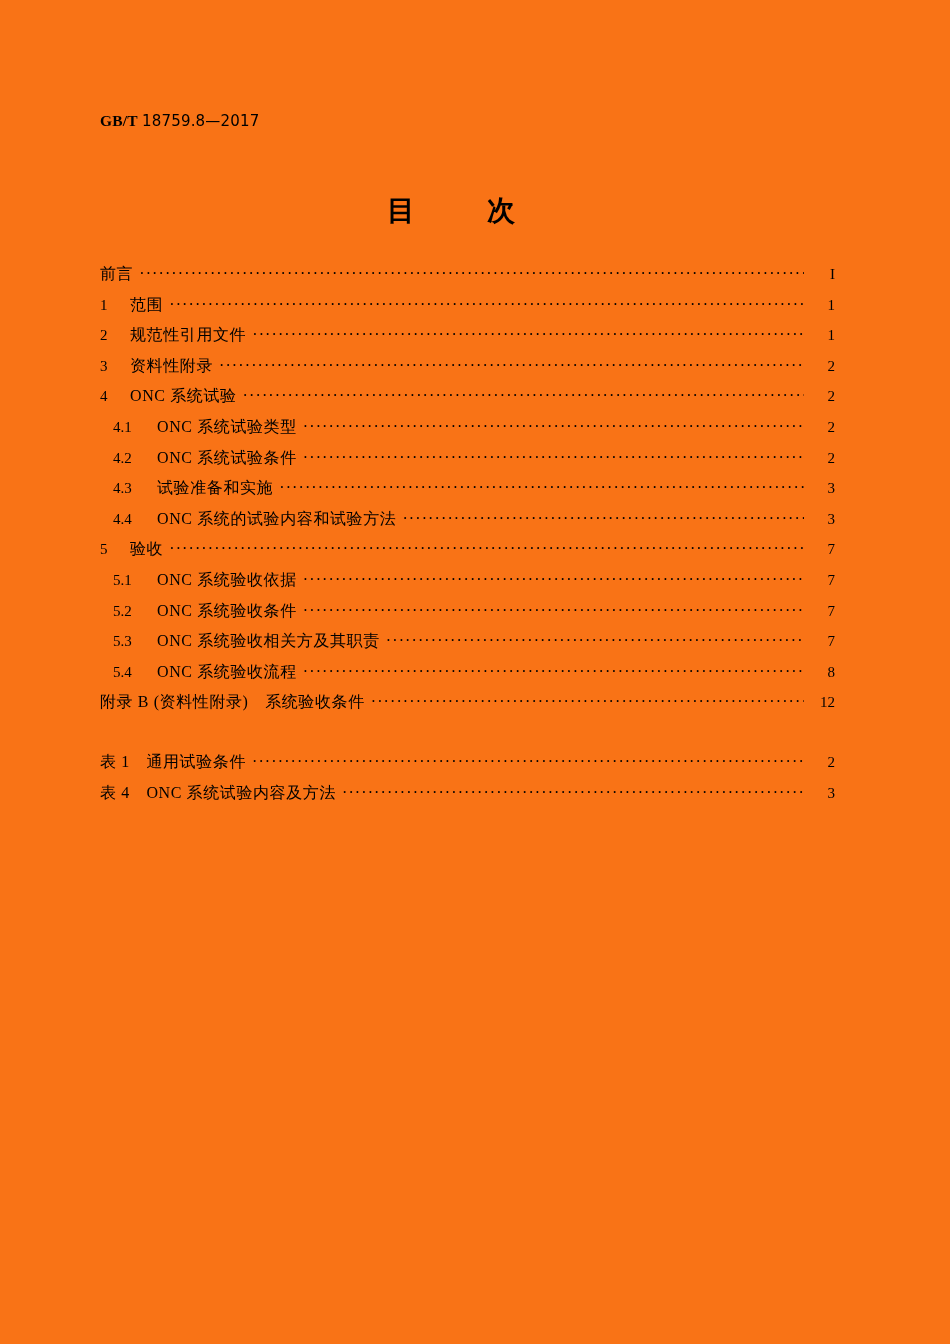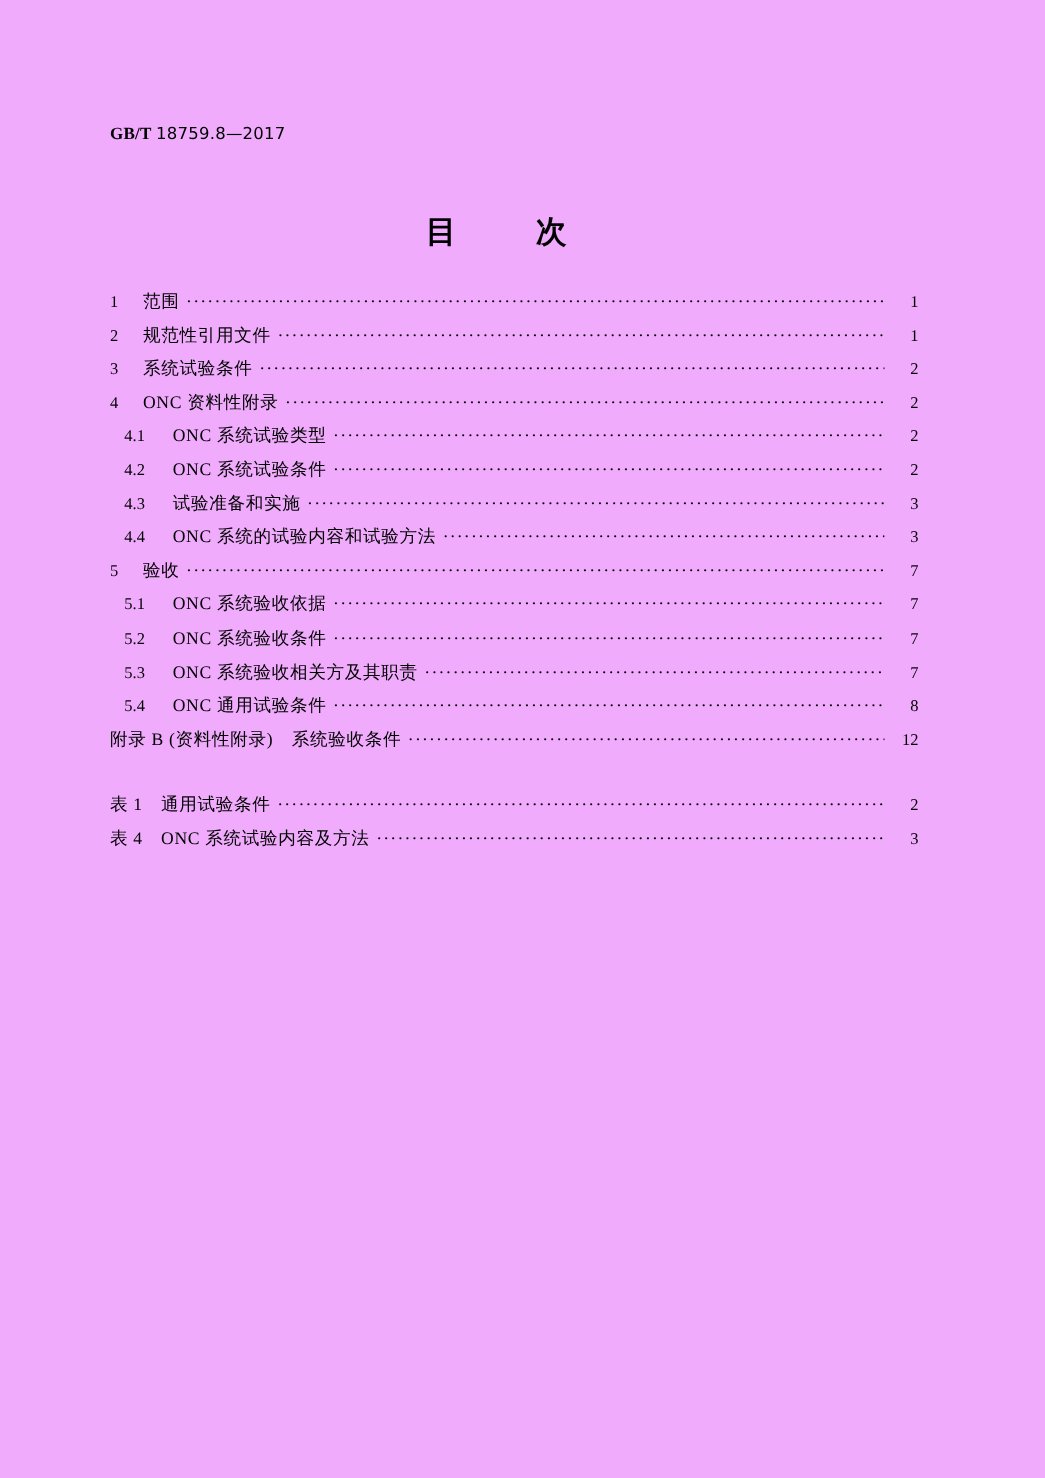--- a/index.html
+++ b/index.html
@@ -8,21 +8,21 @@
     background: #ffffff;
   }
   body {
     font-family: "Liberation Serif", "DejaVu Serif", serif;
     color: #000000;
   }
   .page {
     position: relative;
     width: 950px;
     height: 1344px;
-    background: #f0abfc;
+    background: #f97316;
     overflow: hidden;
     box-sizing: border-box;
   }
 
   
   .std-header {
     position: absolute;
     left: 100px;
     top: 112px;
     font-size: 15.5px;
@@ -120,41 +120,46 @@
 <div class="page">
 
   <div class="std-header">
     <span class="std-code">GB/T</span>
     <span class="std-num">18759.8—2017</span>
   </div>
 
   <div class="toc-title">目　次</div>
 
   <div class="toc">
+      <div class="toc-row plain">
+        <span class="toc-label">前言</span>
+        <span class="toc-dots"></span>
+        <span class="toc-page">I</span>
+      </div>
       <div class="toc-row">
         <span class="toc-num">1</span>
         <span class="toc-label">范围</span>
         <span class="toc-dots"></span>
         <span class="toc-page">1</span>
       </div>
       <div class="toc-row">
         <span class="toc-num">2</span>
         <span class="toc-label">规范性引用文件</span>
         <span class="toc-dots"></span>
         <span class="toc-page">1</span>
       </div>
       <div class="toc-row">
         <span class="toc-num">3</span>
-        <span class="toc-label">系统试验条件</span>
+        <span class="toc-label">资料性附录</span>
         <span class="toc-dots"></span>
         <span class="toc-page">2</span>
       </div>
       <div class="toc-row">
         <span class="toc-num">4</span>
-        <span class="toc-label">ONC 资料性附录</span>
+        <span class="toc-label">ONC 系统试验</span>
         <span class="toc-dots"></span>
         <span class="toc-page">2</span>
       </div>
       <div class="toc-row">
         <span class="toc-num sub">4.1</span>
         <span class="toc-label">ONC 系统试验类型</span>
         <span class="toc-dots"></span>
         <span class="toc-page">2</span>
       </div>
       <div class="toc-row">
@@ -194,21 +199,21 @@
         <span class="toc-page">7</span>
       </div>
       <div class="toc-row">
         <span class="toc-num sub">5.3</span>
         <span class="toc-label">ONC 系统验收相关方及其职责</span>
         <span class="toc-dots"></span>
         <span class="toc-page">7</span>
       </div>
       <div class="toc-row">
         <span class="toc-num sub">5.4</span>
-        <span class="toc-label">ONC 通用试验条件</span>
+        <span class="toc-label">ONC 系统验收流程</span>
         <span class="toc-dots"></span>
         <span class="toc-page">8</span>
       </div>
       <div class="toc-row plain">
         <span class="toc-label">附录 B (资料性附录)　系统验收条件</span>
         <span class="toc-dots"></span>
         <span class="toc-page">12</span>
       </div>
       <div class="toc-row gap-before plain">
         <span class="toc-label">表 1　通用试验条件</span>

